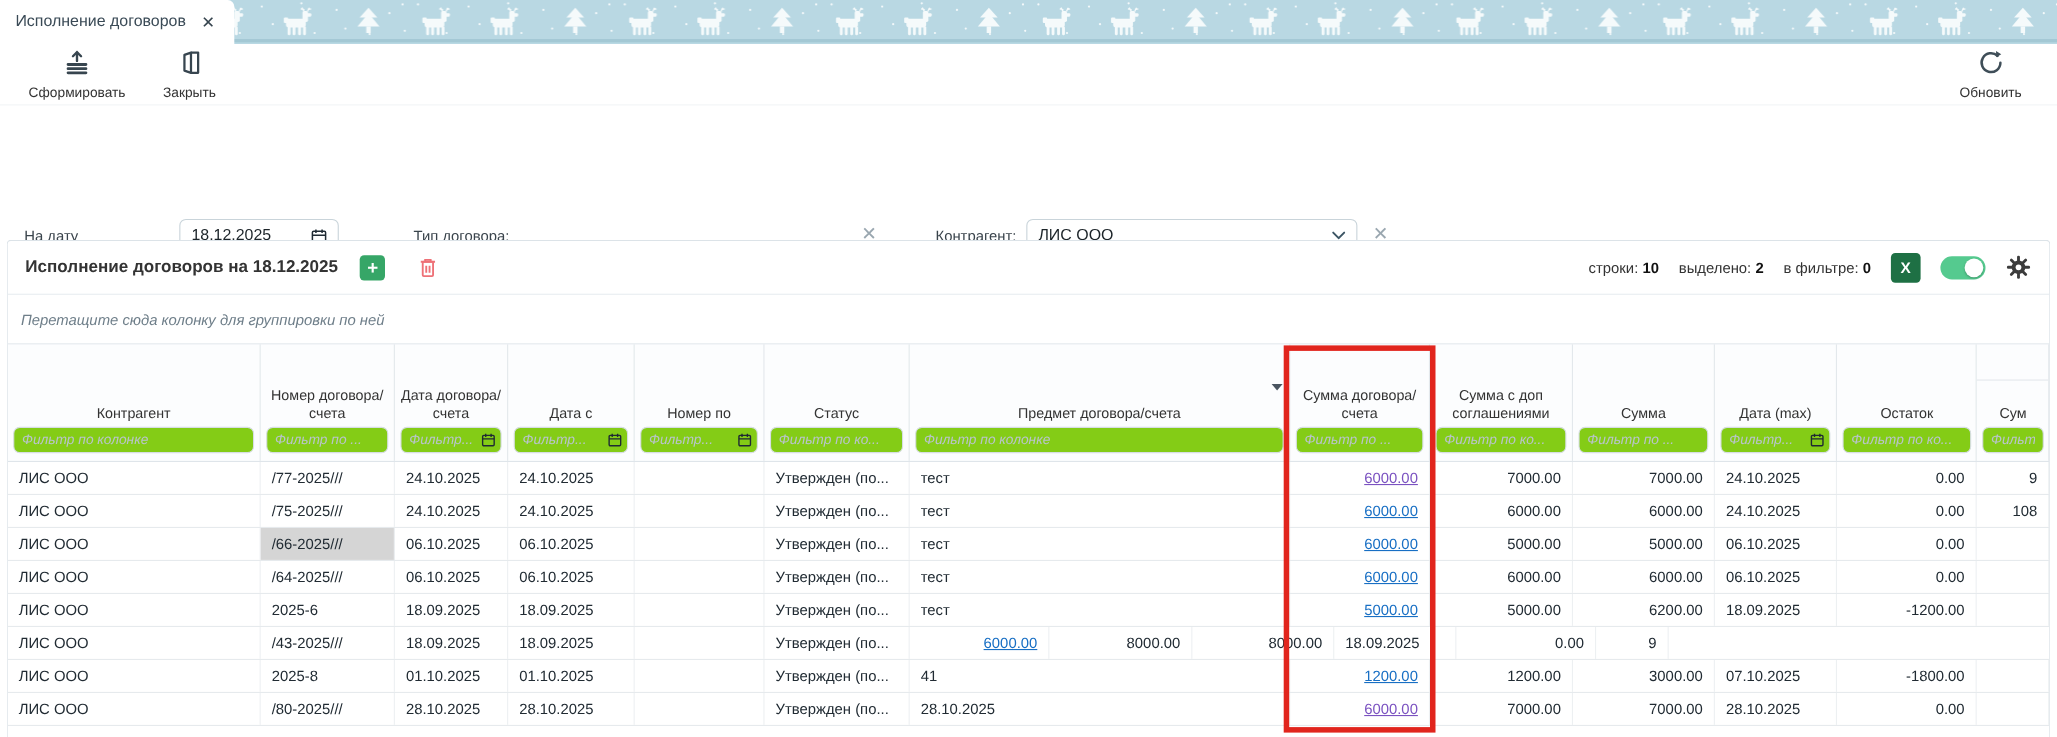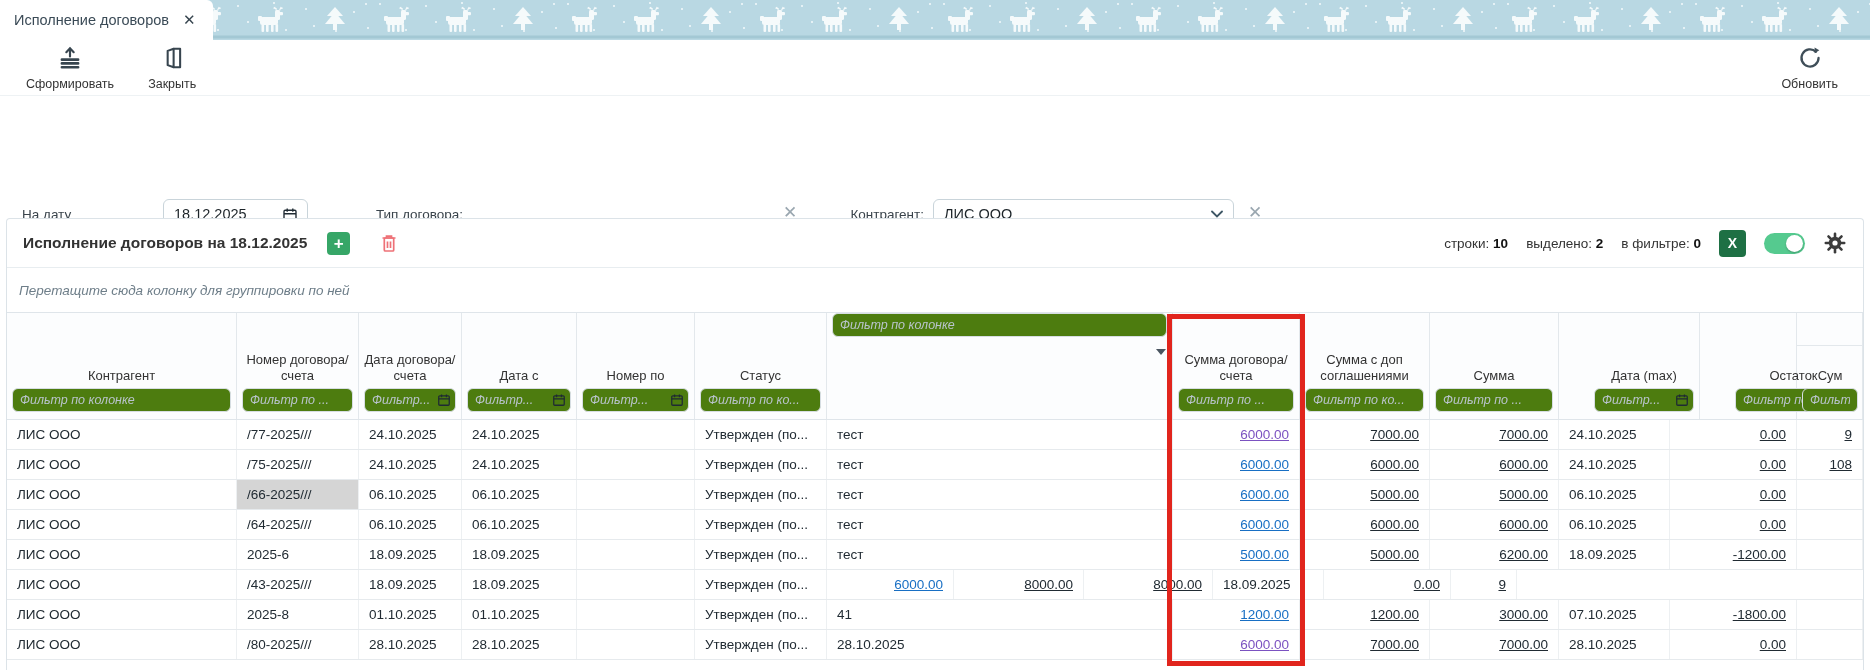--- a/index.html
+++ b/index.html
@@ -60,37 +60,37 @@
 
   
   .tablewrap { position:relative; height:358px; overflow:hidden; }
   .thead { display:flex; height:108px; border-top:1px solid #dfe5ea; border-bottom:1px solid #dfe5ea;
     background:#fcfdfe; }
   .hcol { display:flex; flex-direction:column; border-right:1px solid #e3e8ec; position:relative;
     flex:none; height:100%; }
   .hgroup { display:flex; flex-direction:column; border-right:1px solid #e3e8ec; flex:none; height:100%; }
   .hgroup-top { height:33px; border-bottom:1px solid #e3e8ec; display:flex; align-items:center;
     justify-content:center; font-size:13.5px; color:#333; }
-  .hgroup-cols { flex:1; display:flex;gap:30px; }
+  .hgroup-cols { flex:1; display:flex; }
   .hgroup-cols .hcol:last-child { border-right:none; }
   .hlabel { margin-top:auto; text-align:center; font-size:13px; color:#333; line-height:1.18;
     padding:0 4px 5px; }
   .hfilter { padding:0 5px 7px; position:relative; }
-  .hfilter input { width:100%; height:24px; border:1px solid #d7dee3; border-radius:6px; background:#4d7c0f;
+  .hfilter input { width:100%; height:24px; border:1px solid #d7dee3; border-radius:6px; background:#84cc16;
     padding:0 7px; font-family:inherit; font-size:12.5px; color:#222; outline:none; }
   .hfilter input.with-cal { padding-right:20px; }
   .hfilter input::placeholder { font-style:italic; color:#b9c4cc; }
   .inputbox input::placeholder { font-style:italic; color:#b9c4cc; }
   .hfilter .cal-ic { position:absolute; right:10px; bottom:12px; display:flex; cursor:pointer; }
   .sort-tri { position:absolute; top:36px; right:6px; width:0; height:0;
     border-left:5px solid transparent; border-right:5px solid transparent; border-top:6px solid #4a5560; }
   .trow { display:flex; height:30px; border-bottom:1px solid #e6eaed; background:#fff; }
   .tcell { flex:none; height:100%; border-right:1px solid #edf0f2; padding:0 10px; display:flex;
     align-items:center; font-size:13.5px; color:#212b33; white-space:nowrap; overflow:hidden; }
-  .tcell.align-right { justify-content:flex-end;text-decoration:underline; }
+  .tcell.align-right { justify-content:flex-end; }
   .tcell.selected { background:#d5d5d5; }
   .sum-link { color:#186fc4; text-decoration:underline; }
   .sum-link.visited { color:#7b52c1; }
   .red-box { position:absolute; left:1160px; top:2px; width:138px; height:352px;
     border:5px solid #e1251d; z-index:5; pointer-events:none; }
 </style>
 </head>
 <body>
 
 <div class="band">
@@ -326,20 +326,21 @@
                 <rect x="2.5" y="4" width="15" height="13.5" rx="1.5"></rect>
                 <path d="M2.5 8.5h15M6.5 2v4M13.5 2v4"></path>
               </svg>
             </span></div>
         </div>
         <div class="hcol" style="width: 132px;">
           <div class="hlabel">Статус</div>
           <div class="hfilter"><input type="text" placeholder="Фильтр по ко..." style=""></div>
         </div>
         <div class="hcol" style="width: 346px;">
+          <div class="hlabel">Предмет договора/счета</div>
           <div class="hfilter"><input type="text" placeholder="Фильтр по колонке" style=""></div>
           <span class="sort-tri"></span>
         </div>
         <div class="hcol" style="width: 127px;">
           <div class="hlabel">Сумма договора/счета</div>
           <div class="hfilter"><input type="text" placeholder="Фильтр по ..." style=""></div>
         </div>
         <div class="hcol" style="width: 130px;">
           <div class="hlabel">Сумма с доп соглашениями</div>
           <div class="hfilter"><input type="text" placeholder="Фильтр по ко..." style=""></div>

